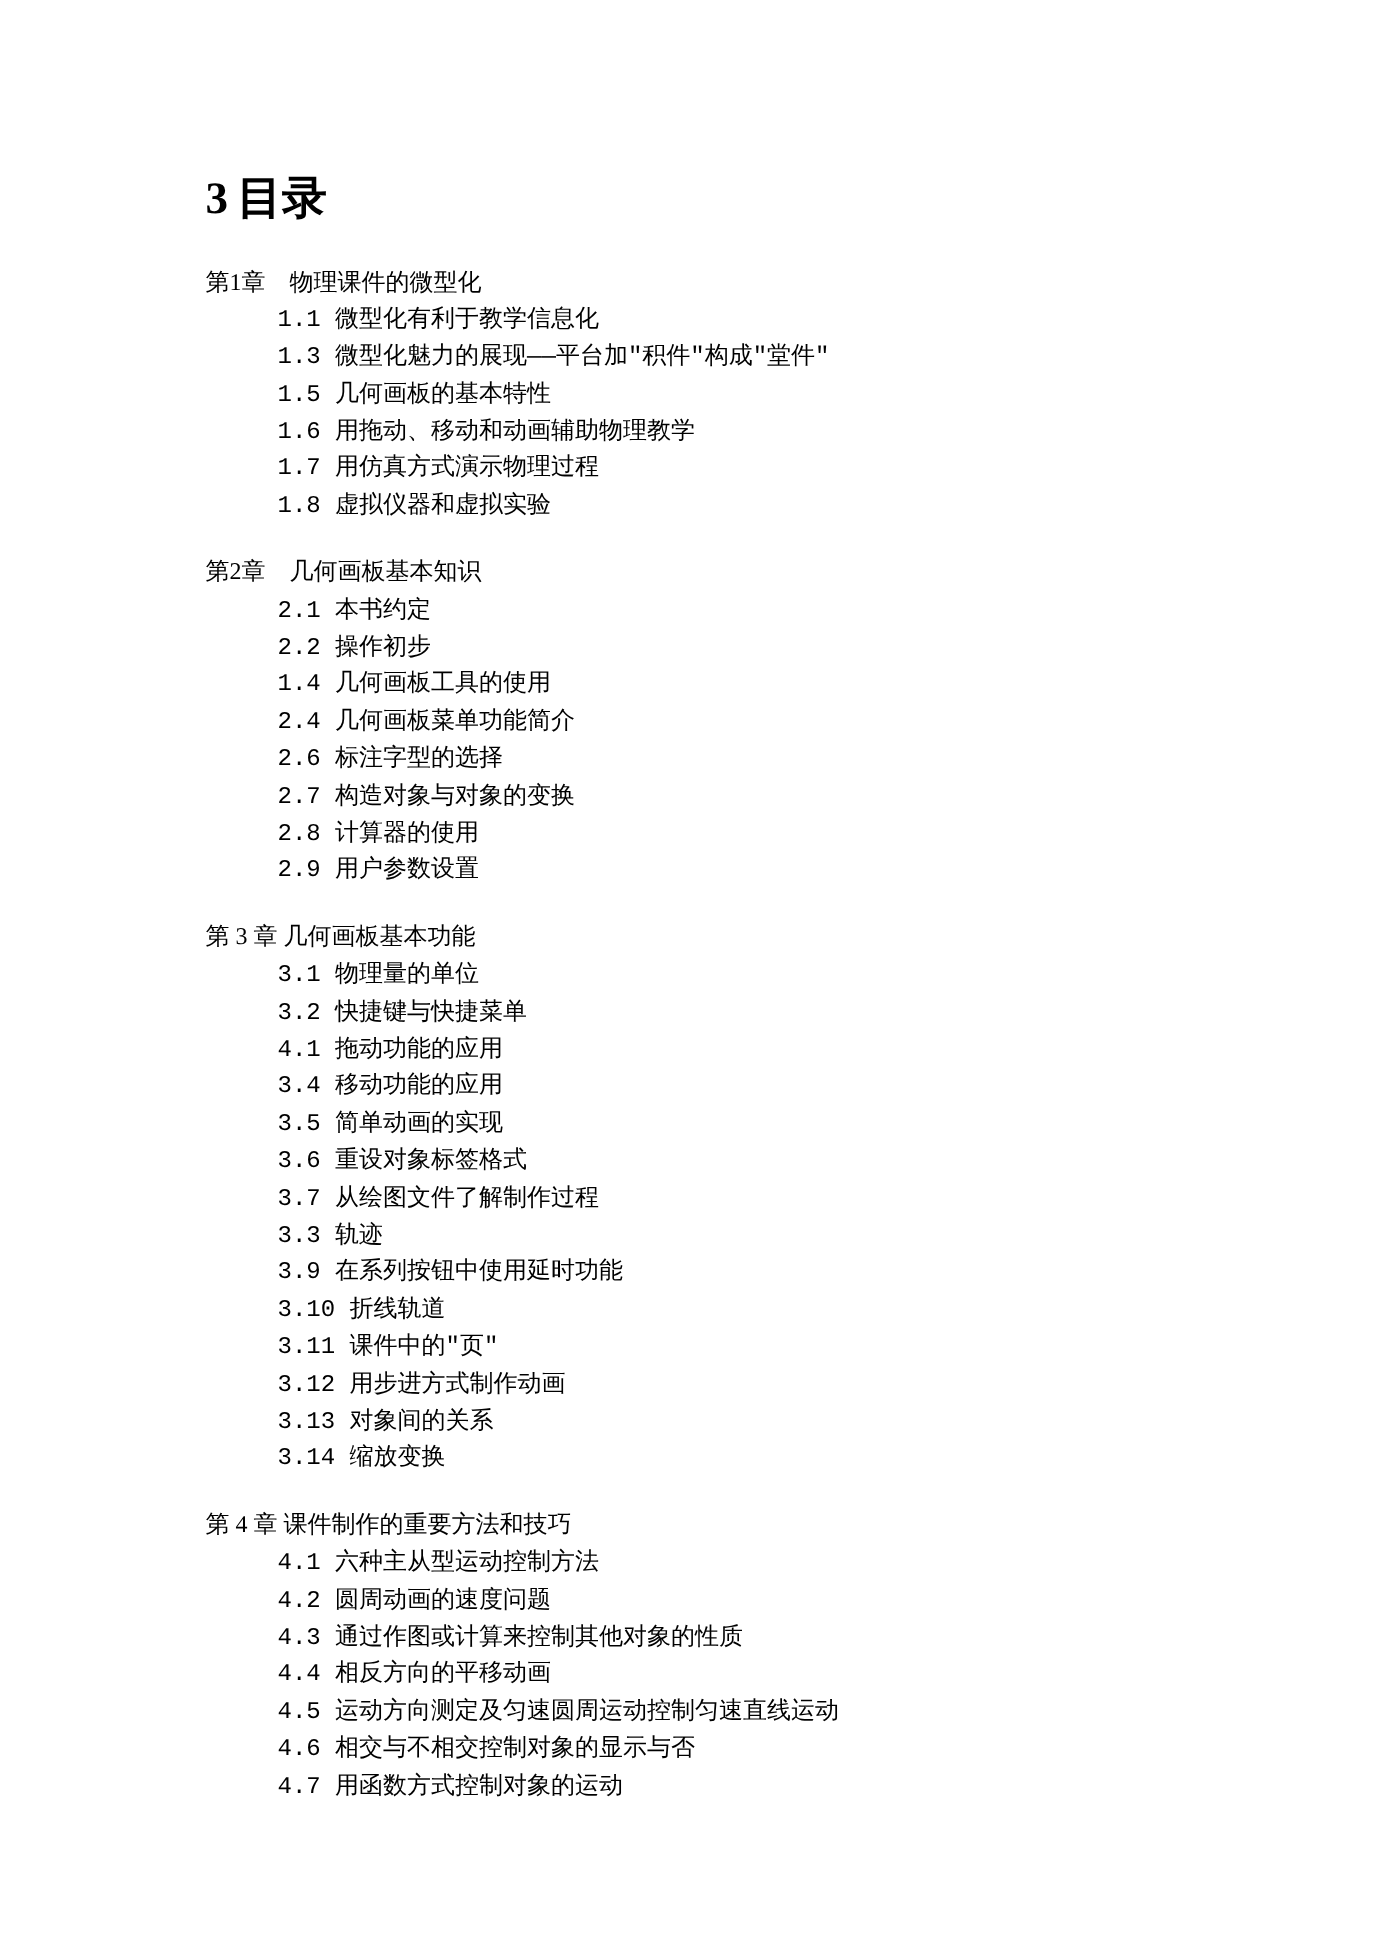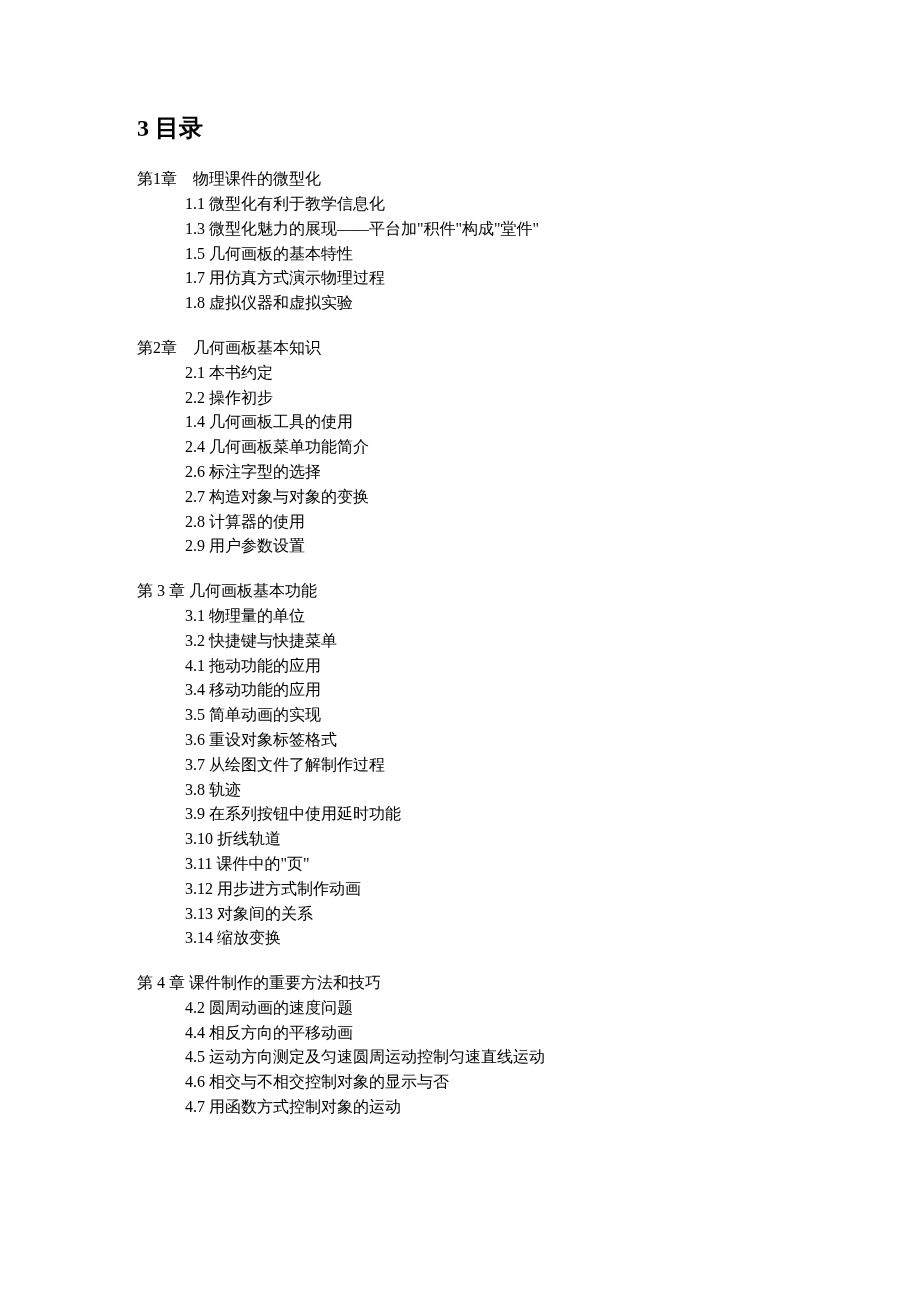--- a/index.html
+++ b/index.html
@@ -10,52 +10,54 @@
     body {
       background: #ffffff;
       font-family: "SimSun", "宋体", serif;
       width: 920px;
       padding: 110px 0 0 137px;
       color: #000000;
       font-size: 16px;
       line-height: 1.55;
     }
     .title {
-      font-size: 24px;
+      font-size: 30px;
       font-weight: bold;
       font-family: "Times New Roman", "SimSun", serif;
       margin-bottom: 8px;
     }
     .title-num {
       font-family: "Times New Roman", serif;
       margin-right: 6px;
     }
     .chapter {
       margin-top: 20px;
     }
     .chapter-title {
       padding-left: 0;
     }
     .section {
       padding-left: 48px;
+      font-family: Liberation Mono, monospace;
     }
   </style>
 </head>
 <body>
 
 <div class="title">
   <span class="title-num">3</span><span>目录</span>
 </div>
 
 <div id="toc-body">
     <div class="chapter">
       <div class="chapter-title">第1章　物理课件的微型化</div>
       <div class="section">1.1 微型化有利于教学信息化</div>
       <div class="section">1.3 微型化魅力的展现——平台加"积件"构成"堂件"</div>
       <div class="section">1.5 几何画板的基本特性</div>
+      <div class="section">1.6 用拖动、移动和动画辅助物理教学</div>
       <div class="section">1.7 用仿真方式演示物理过程</div>
       <div class="section">1.8 虚拟仪器和虚拟实验</div>
     </div>
     <div class="chapter">
       <div class="chapter-title">第2章　几何画板基本知识</div>
       <div class="section">2.1  本书约定</div>
       <div class="section">2.2  操作初步</div>
       <div class="section">1.4  几何画板工具的使用</div>
       <div class="section">2.4 几何画板菜单功能简介</div>
       <div class="section">2.6  标注字型的选择</div>
@@ -65,29 +67,31 @@
     </div>
     <div class="chapter">
       <div class="chapter-title">第 3 章  几何画板基本功能</div>
       <div class="section">3.1 物理量的单位</div>
       <div class="section">3.2 快捷键与快捷菜单</div>
       <div class="section">4.1 拖动功能的应用</div>
       <div class="section">3.4 移动功能的应用</div>
       <div class="section">3.5 简单动画的实现</div>
       <div class="section">3.6 重设对象标签格式</div>
       <div class="section">3.7 从绘图文件了解制作过程</div>
-      <div class="section">3.8 轨迹</div>
+      <div class="section">3.3 轨迹</div>
       <div class="section">3.9 在系列按钮中使用延时功能</div>
       <div class="section">3.10 折线轨道</div>
       <div class="section">3.11 课件中的"页"</div>
       <div class="section">3.12 用步进方式制作动画</div>
       <div class="section">3.13 对象间的关系</div>
       <div class="section">3.14  缩放变换</div>
     </div>
     <div class="chapter">
       <div class="chapter-title">第 4 章  课件制作的重要方法和技巧</div>
+      <div class="section">4.1 六种主从型运动控制方法</div>
       <div class="section">4.2 圆周动画的速度问题</div>
+      <div class="section">4.3 通过作图或计算来控制其他对象的性质</div>
       <div class="section">4.4 相反方向的平移动画</div>
       <div class="section">4.5 运动方向测定及匀速圆周运动控制匀速直线运动</div>
       <div class="section">4.6 相交与不相交控制对象的显示与否</div>
       <div class="section">4.7 用函数方式控制对象的运动</div>
     </div>
   </div>
 
 </body></html>

